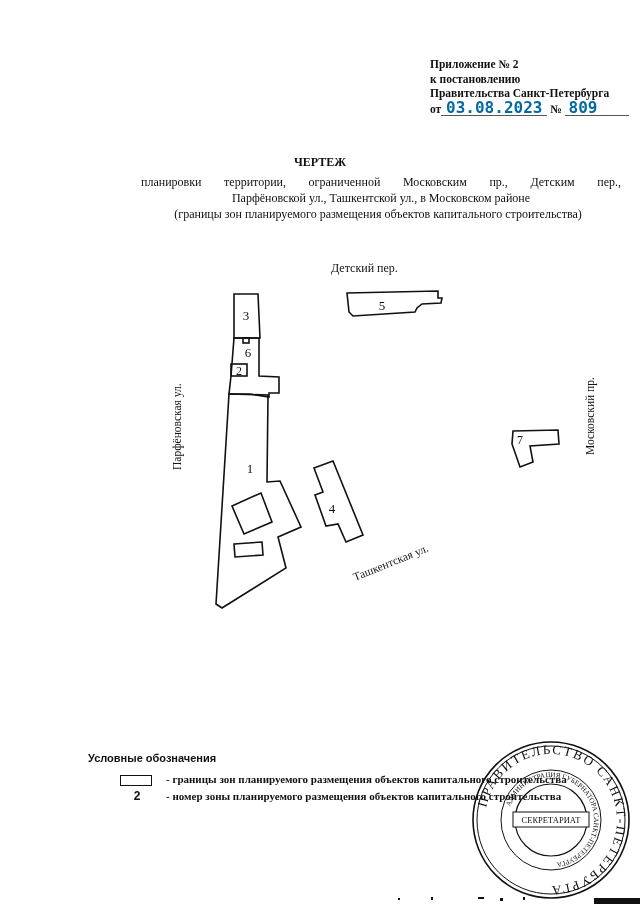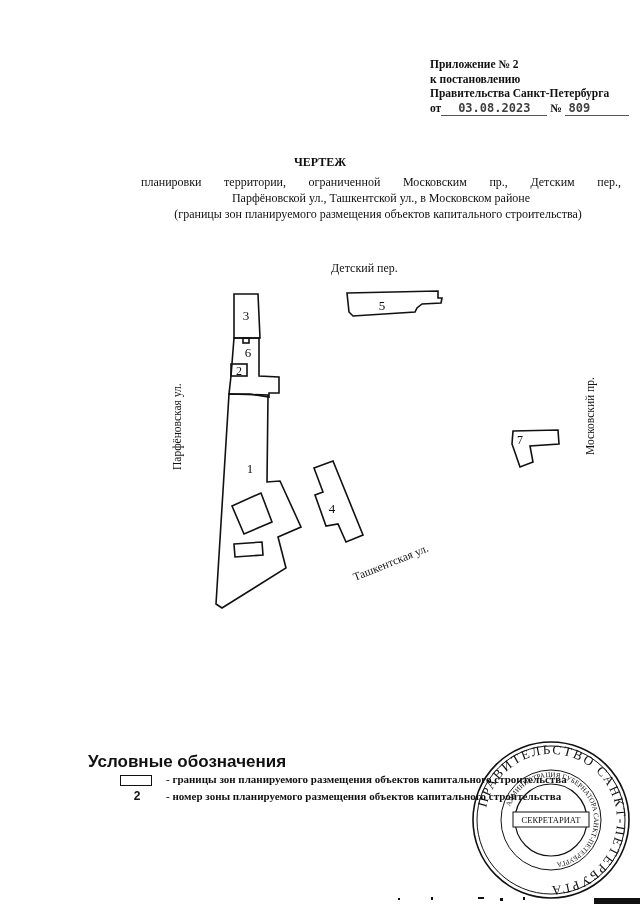--- a/index.html
+++ b/index.html
@@ -1,32 +1,32 @@
 <!DOCTYPE html>
 <html><head>
 <meta charset="utf-8">
 <style>
   html, body { margin: 0; padding: 0; background: #ffffff; }
   body { width: 640px; height: 904px; position: relative; overflow: hidden;
          font-family: "Liberation Serif", serif; color: #111; }
   .abs { position: absolute; font-weight: bold; }
   .appendix { left: 430px; top: 57px; font-size: 11.5px; line-height: 14.5px; }
   .appendix .line { white-space: nowrap; }
-  .mono-fill { font-family: "DejaVu Sans Mono", monospace; font-size: 12px; color: #404040;
+  .mono-fill { font-family: "DejaVu Sans Mono", monospace; font-size: 16px; color: #0369a1;
                border-bottom: 1px solid #555; display: inline-block; padding: 0 4px; }
   .date-fill { width: 98px; text-align: center; }
   .num-fill { width: 56px; }
   .title { left: 0; width: 640px; top: 155px; text-align: center; font-weight: bold; font-size: 12px; }
   .subtitle { left: 113px; width: 480px; top: 174px; font-weight: normal; font-size: 12px; line-height: 16px; margin-left: 28px; }
   .subtitle .l1 { text-align: justify; text-align-last: justify; }
   .subtitle .l2, .subtitle .l3 { text-align: center; }
   .subtitle .l3 { margin-left: -6px; }
   svg.map { position: absolute; left: 0; top: 0; }
   .map text { font-family: "Liberation Serif", serif; fill: #111; }
-  .legend-title { left: 88px; top: 752px; font-size: 17px; font-family: "Liberation Sans", sans-serif; }
+  .legend-title { left: 88px; top: 752px; font-size: 11px; font-family: "Liberation Sans", sans-serif; }
   .legend-row { left: 83px; font-size: 11px; white-space: nowrap; padding-left: 37px; }
   .legend-box { display: inline-block; width: 30px; height: 9px; border: 1.3px solid #111; vertical-align: middle; margin-right: 14px; }
   .legend-num { display: inline-block; width: 34px; text-align: center; margin-right: 12px; font-size: 12px; font-family: "Liberation Sans", sans-serif; }
 </style>
 </head>
 <body>
 
 <div class="abs appendix">
   <div class="line">Приложение № 2</div>
   <div class="line">к постановлению</div>

